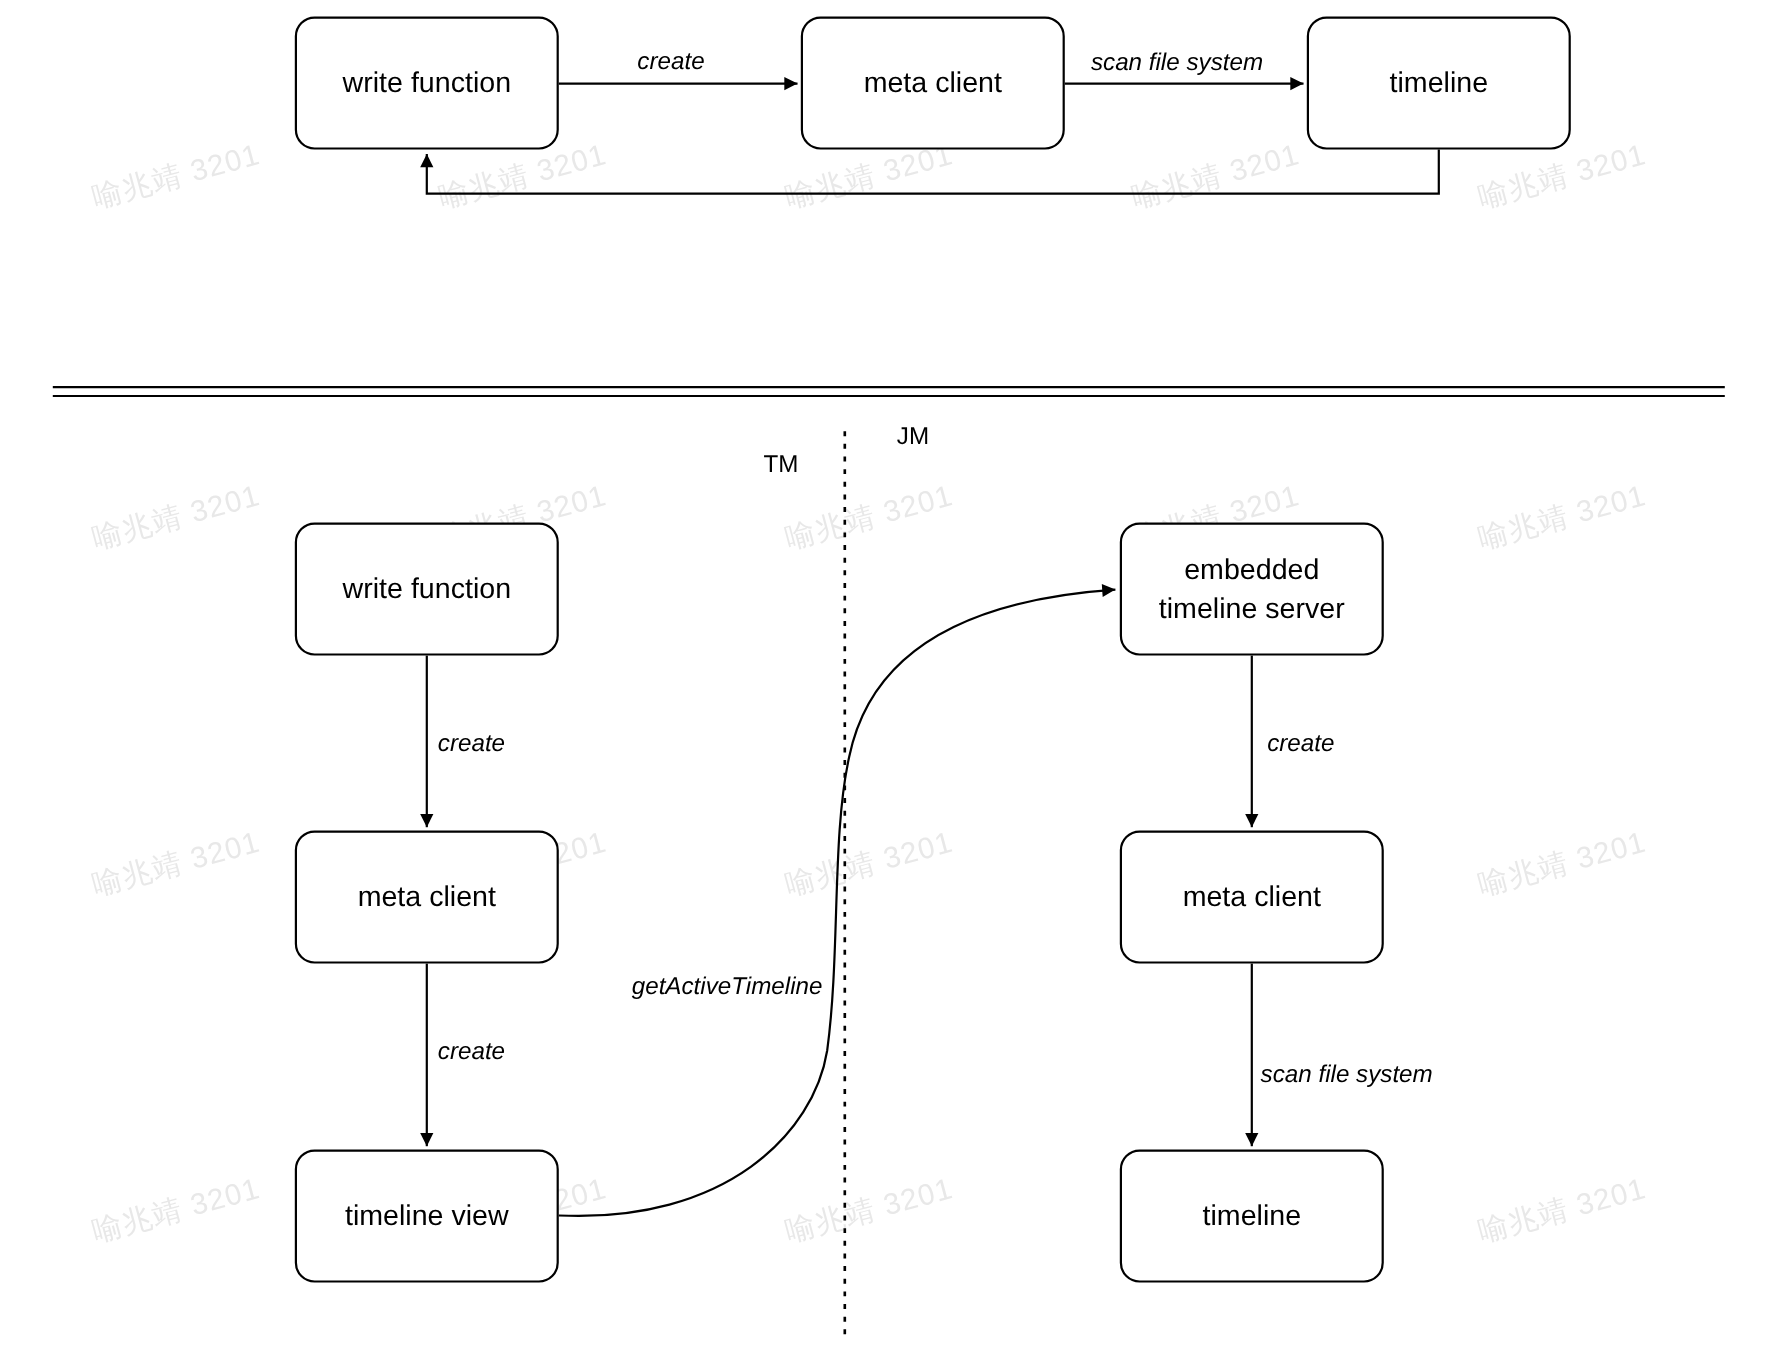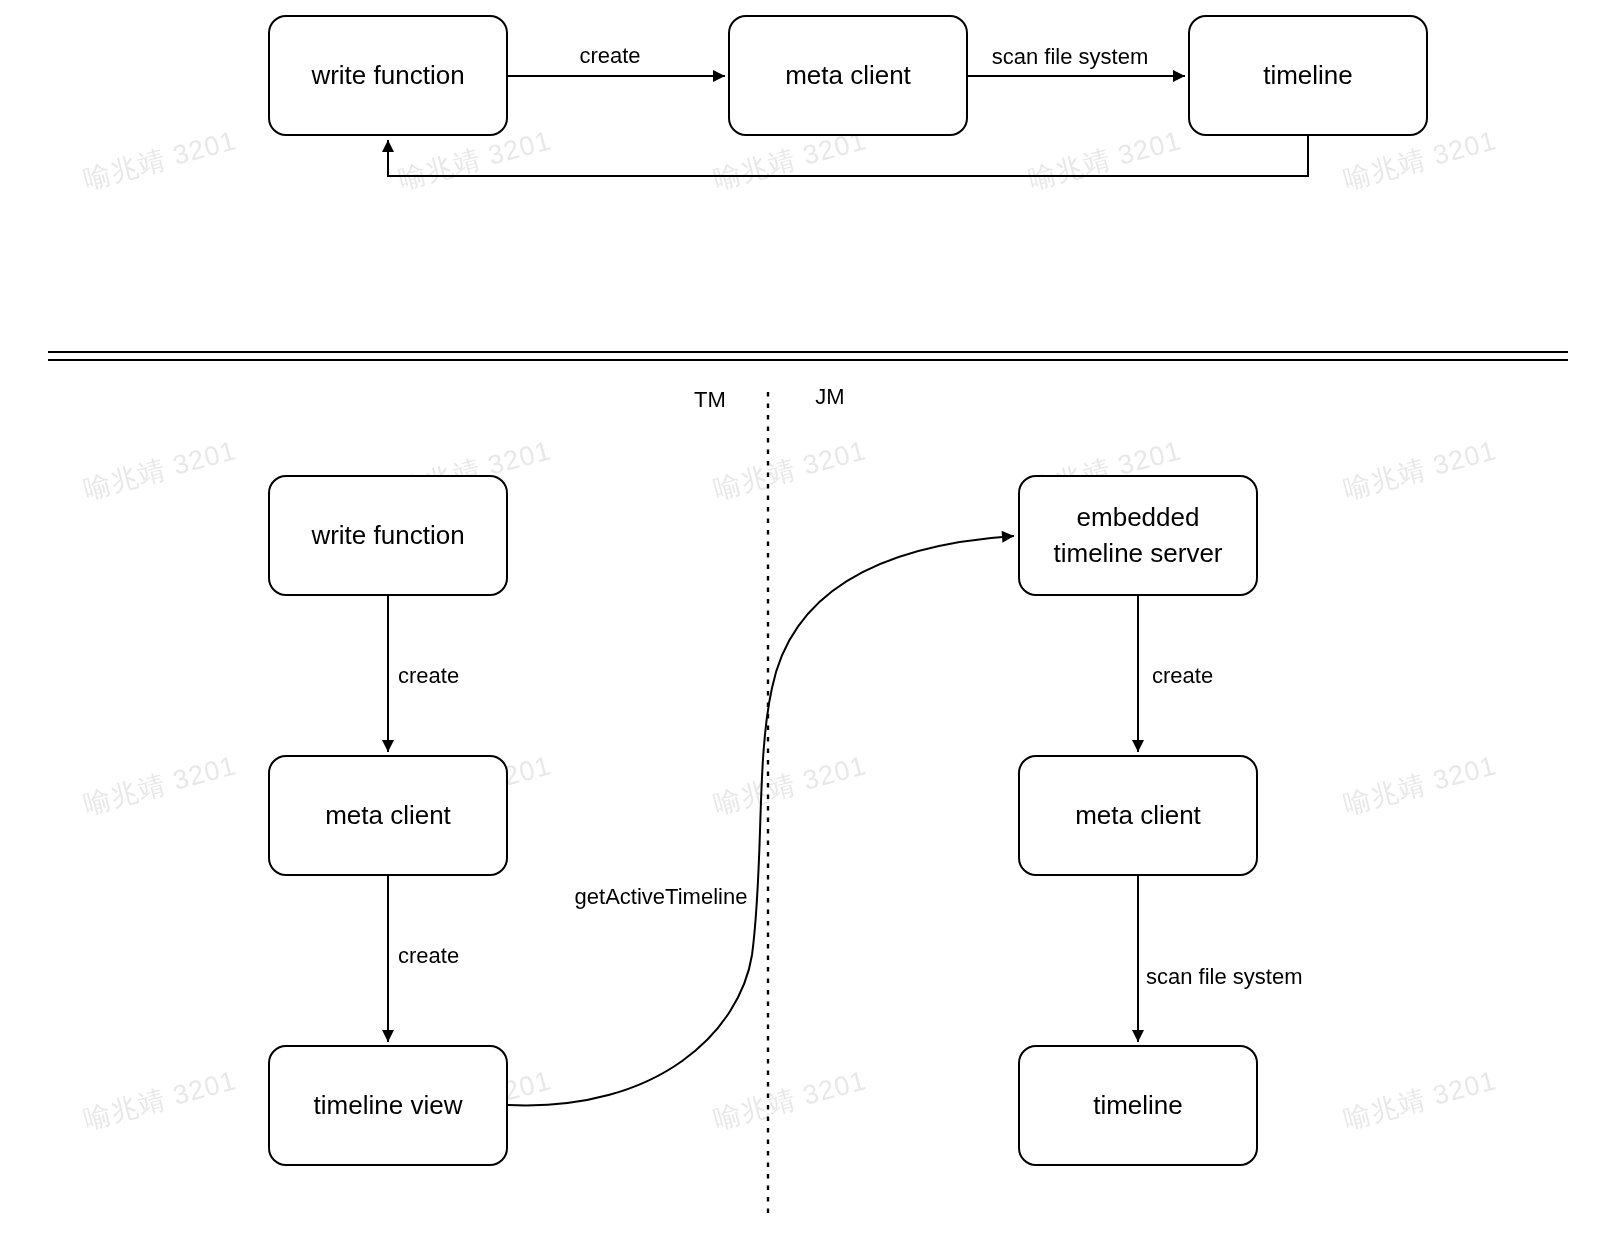--- a/index.html
+++ b/index.html
@@ -51,20 +51,21 @@
     line-height: 1.35;
     padding: 0 16px;
     z-index: 2;
   }
   
   .lbl {
     position: absolute;
     font-size: 22px;
     white-space: nowrap;
     z-index: 3;
+    font-style: italic;
   }
   .lbl.centered { transform: translate(-50%, -50%); }
   .lbl.leftside { transform: translate(0, -50%); }
   .region-lbl {
     position: absolute;
     font-size: 22px;
     white-space: nowrap;
     transform: translate(-50%, -50%);
     z-index: 3;
   }
@@ -132,21 +133,21 @@
   <div class="node" style="left:268px;top:755px">meta client</div>
   <div class="node" style="left:268px;top:1045px">timeline view</div>
 
   <div class="node" style="left:1018px;top:475px">embedded timeline server</div>
   <div class="node" style="left:1018px;top:755px">meta client</div>
   <div class="node" style="left:1018px;top:1045px">timeline</div>
 
   <span class="lbl centered" style="left:610px;top:56px">create</span>
   <span class="lbl centered" style="left:1070px;top:57px">scan file system</span>
 
-  <span class="region-lbl" style="left:710px;top:400px">TM</span>
+  <span class="region-lbl" style="left:710px;top:422px">TM</span>
   <span class="region-lbl" style="left:830px;top:397px">JM</span>
 
   <span class="lbl leftside" style="left:398px;top:676px">create</span>
   <span class="lbl leftside" style="left:398px;top:956px">create</span>
 
   <span class="lbl leftside" style="left:1152px;top:676px">create</span>
   <span class="lbl leftside" style="left:1146px;top:977px">scan file system</span>
 
   <span class="lbl centered" style="left:661px;top:897px">getActiveTimeline</span>
 

